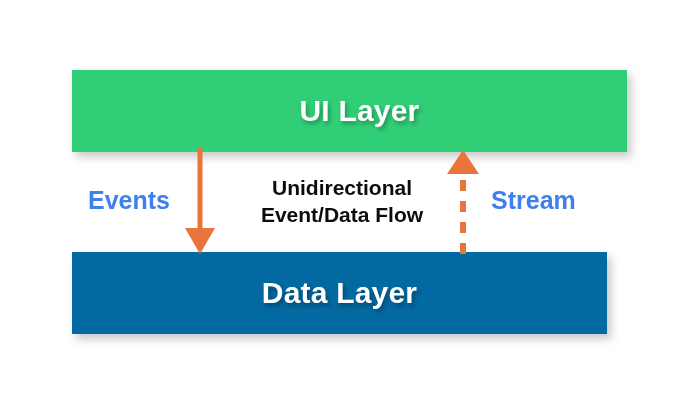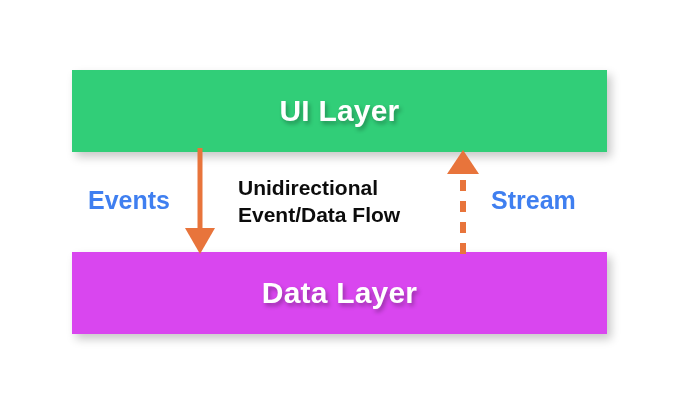--- a/index.html
+++ b/index.html
@@ -29,26 +29,27 @@
     display: flex;
     align-items: center;
     justify-content: center;
     box-shadow: 4px 5px 9px rgba(0, 0, 0, 0.22);
   }
 
   #ui-layer-box {
     top: 70px;
     height: 82px;
     background: #31CE78;
+    padding-left: 20px;
   }
 
   #data-layer-box {
     top: 252px;
     height: 82px;
-    background: #d946ef;
+    background: #0369a1;
   }
 
   .layer-label {
     color: #ffffff;
     font-size: 30px;
     font-weight: bold;
     letter-spacing: 0.2px;
     text-shadow: 2px 3px 4px rgba(0, 0, 0, 0.30);
     white-space: nowrap;
     font-family: "Liberation Sans", sans-serif;
@@ -73,21 +74,21 @@
     left: 491px;
     top: 186px;
   }
 
   
   #flow-caption {
     position: absolute;
     left: 238px;
     top: 174px;
     width: 208px;
-    text-align: left;
+    text-align: center;
     color: #0c0c0c;
     font-size: 21px;
     font-weight: bold;
     line-height: 1.29;
     font-family: "Liberation Sans", sans-serif;
   }
   #flow-caption .cap-line {
     display: block;
     white-space: nowrap;
   }

